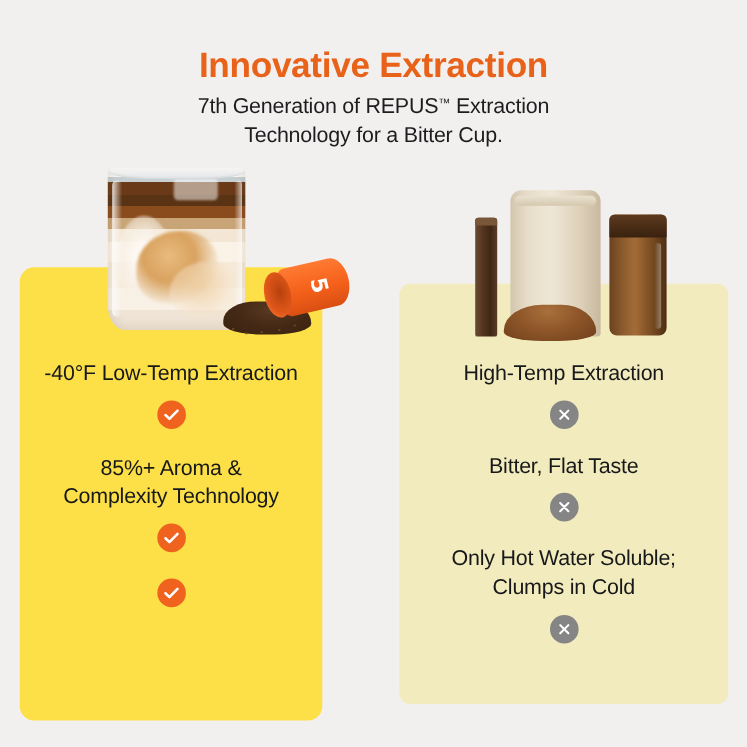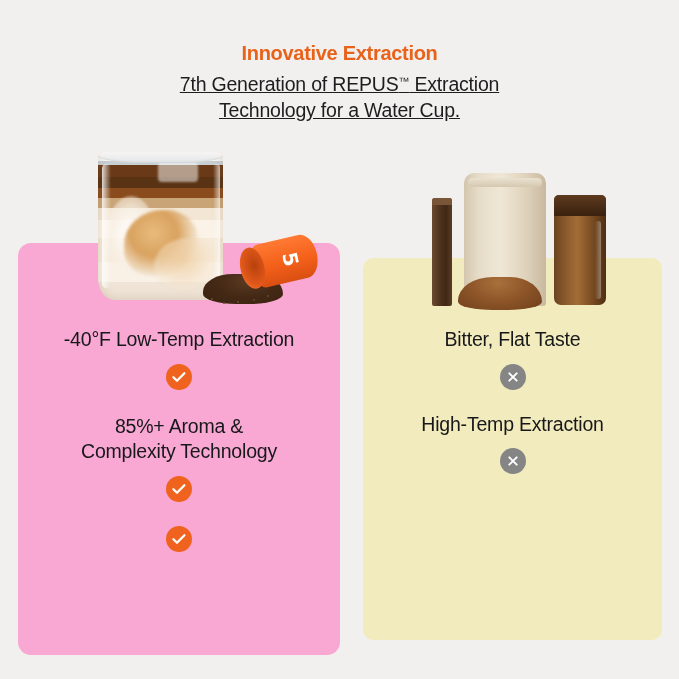--- a/index.html
+++ b/index.html
@@ -17,48 +17,47 @@
 
   
   #header {
     position: absolute;
     left: 0;
     top: 42px;
     width: 679px;
     text-align: center;
   }
   #title {
-    font-size: 20px;
+    font-size: 32px;
     font-weight: bold;
     color: #e8621a;
     letter-spacing: -0.3px;
     line-height: 1.1;
   }
   #subtitle {
     margin-top: 8px;
     font-size: 19.5px;
     color: #1d1d1f;
     line-height: 1.33;
     letter-spacing: -0.2px;
     font-weight: 400;
-    text-decoration: underline;
   }
   .tm {
     font-size: 11px;
     vertical-align: 6px;
   }
 
   
   #panel-left {
     position: absolute;
     left: 18px;
     top: 243px;
-    width: 322px;
+    width: 275px;
     height: 412px;
-    background: #f9a8d4;
+    background: #fde047;
     border-radius: 13px;
   }
   #panel-right {
     position: absolute;
     left: 363px;
     top: 258px;
     width: 299px;
     height: 382px;
     background: #f2ebbd;
     border-radius: 10px;
@@ -323,21 +322,21 @@
     background: radial-gradient(ellipse at 48% 18%, #a9703c 0%, #8d5528 48%, #6f3f1b 100%);
   }
 </style>
 </head>
 <body>
 
 <div id="header">
   <div id="title">Innovative Extraction</div>
   <div id="subtitle">
     <div><span>7th Generation of REPUS</span><span class="tm">™</span><span> Extraction</span></div>
-    <div>Technology for a Water Cup.</div>
+    <div>Technology for a Bitter Cup.</div>
   </div>
 </div>
 
 <div id="panel-left">
 
   <div class="feature-list" id="features-left">
 
     <div class="feature">
       <div class="feature-label">-40°F Low-Temp Extraction</div>
       <div class="badge check">
@@ -370,37 +369,48 @@
     </div>
 
   </div>
 </div>
 
 <div id="panel-right">
 
   <div class="feature-list" id="features-right">
 
     <div class="feature">
+      <div class="feature-label">High-Temp Extraction</div>
+      <div class="badge cross">
+        <svg width="26" height="26" viewBox="0 0 26 26" aria-hidden="true">
+          <path d="M9.3 9.3 L16.7 16.7 M16.7 9.3 L9.3 16.7" fill="none" stroke="#ffffff" stroke-width="1.9" stroke-linecap="round"></path>
+        </svg>
+      </div>
+    </div>
+
+    <div class="feature">
       <div class="feature-label">Bitter, Flat Taste</div>
       <div class="badge cross">
         <svg width="26" height="26" viewBox="0 0 26 26" aria-hidden="true">
           <path d="M9.3 9.3 L16.7 16.7 M16.7 9.3 L9.3 16.7" fill="none" stroke="#ffffff" stroke-width="1.9" stroke-linecap="round"></path>
         </svg>
       </div>
     </div>
 
     <div class="feature">
-      <div class="feature-label">High-Temp Extraction</div>
+      <div class="feature-label">
+        <div>Only Hot Water Soluble;</div>
+        <div>Clumps in Cold</div>
+      </div>
       <div class="badge cross">
         <svg width="26" height="26" viewBox="0 0 26 26" aria-hidden="true">
           <path d="M9.3 9.3 L16.7 16.7 M16.7 9.3 L9.3 16.7" fill="none" stroke="#ffffff" stroke-width="1.9" stroke-linecap="round"></path>
         </svg>
       </div>
     </div>
-
 
   </div>
 </div>
 
 <div id="art-left">
   <div id="glass">
     <div class="swirl-b"></div>
     <div class="swirl-a"></div>
     <div class="swirl-c"></div>
     <div class="ice-a"></div>

